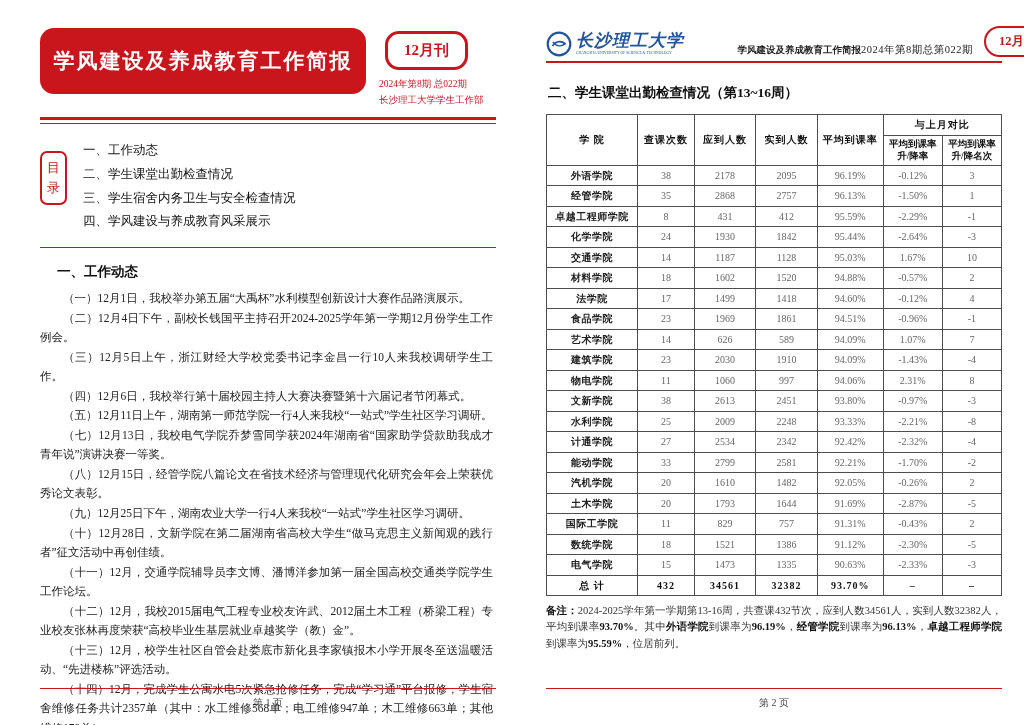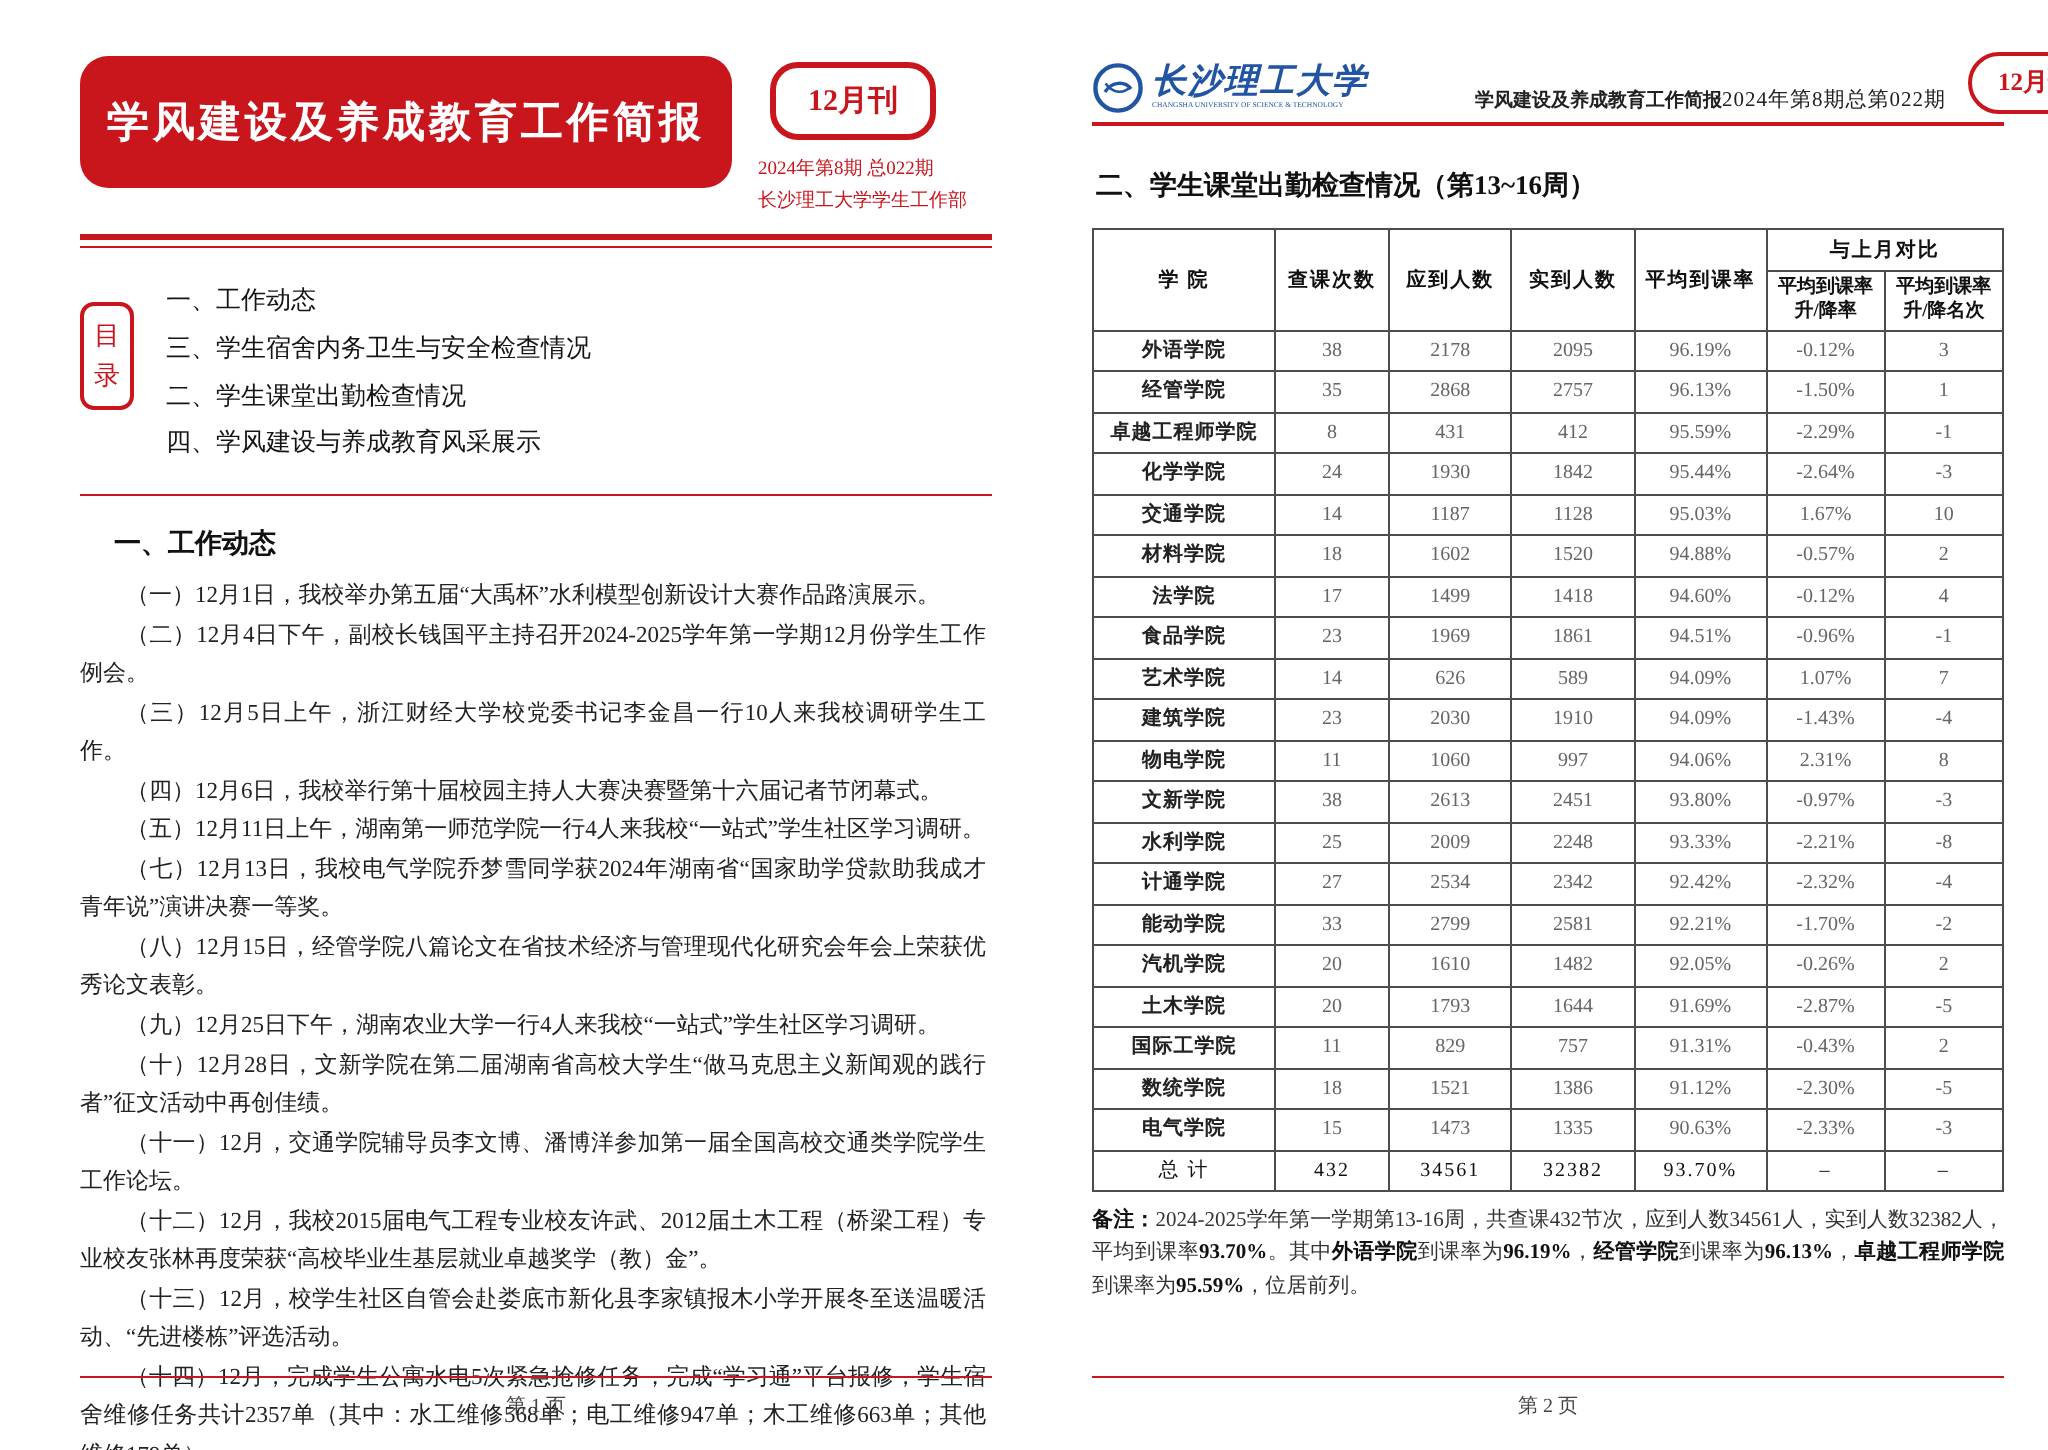--- a/index.html
+++ b/index.html
@@ -73,21 +73,21 @@
   .sec-heading2{font-size:13.5px;font-weight:bold;color:#111;margin:14px 0 12px 2px;}
 
   table.att{
     width:456px;border-collapse:collapse;margin-top:9px;table-layout:fixed;
   }
   table.att th,table.att td{border:1px solid #4d4d4d;text-align:center;vertical-align:middle;}
   table.att thead th{font-size:10px;font-weight:bold;color:#111;padding:3px 1px;letter-spacing:1px;margin-left:34px;}
   table.att thead th.sub{white-space:pre-line;line-height:1.3;font-size:9.5px;letter-spacing:0;padding:2px 0;}
   table.att td{font-size:10px;padding:4px 1px;color:#666;line-height:1.15;}
   table.att td.college{font-weight:bold;color:#222;letter-spacing:0.5px;}
-  table.att tr.total td{font-weight:normal;color:#111;letter-spacing:1px;}
+  table.att tr.total td{font-weight:bold;color:#111;letter-spacing:1px;}
   col.c1{width:20%;}col.c2{width:12.5%;}col.c3{width:13.5%;}col.c4{width:13.5%;}
   col.c5{width:14.5%;}col.c6{width:13%;}col.c7{width:13%;}
 
   .note{font-size:10.5px;line-height:1.55;color:#333;margin:7px 0 0 0;width:456px;text-align:justify;}
   .note .b{font-weight:bold;color:#111;}
 </style>
 </head>
 <body>
 
 <div class="spread">
@@ -101,22 +101,22 @@
         <div class="issue-line">长沙理工大学学生工作部</div>
       </div>
     </div>
 
     <div class="double-rule"></div>
 
     <div class="toc-row">
       <div class="toc-badge">目录</div>
       <ul class="toc-list">
           <li>一、工作动态</li>
+          <li>二、学生课堂出勤检查情况</li>
           <li>三、学生宿舍内务卫生与安全检查情况</li>
-          <li>二、学生课堂出勤检查情况</li>
           <li>四、学风建设与养成教育风采展示</li>
         </ul>
     </div>
 
     <div class="thin-rule"></div>
 
     <h3 class="sec-heading">一、工作动态</h3>
 
     <div class="paras">
         <p>（一）12月1日，我校举办第五届“大禹杯”水利模型创新设计大赛作品路演展示。</p>

